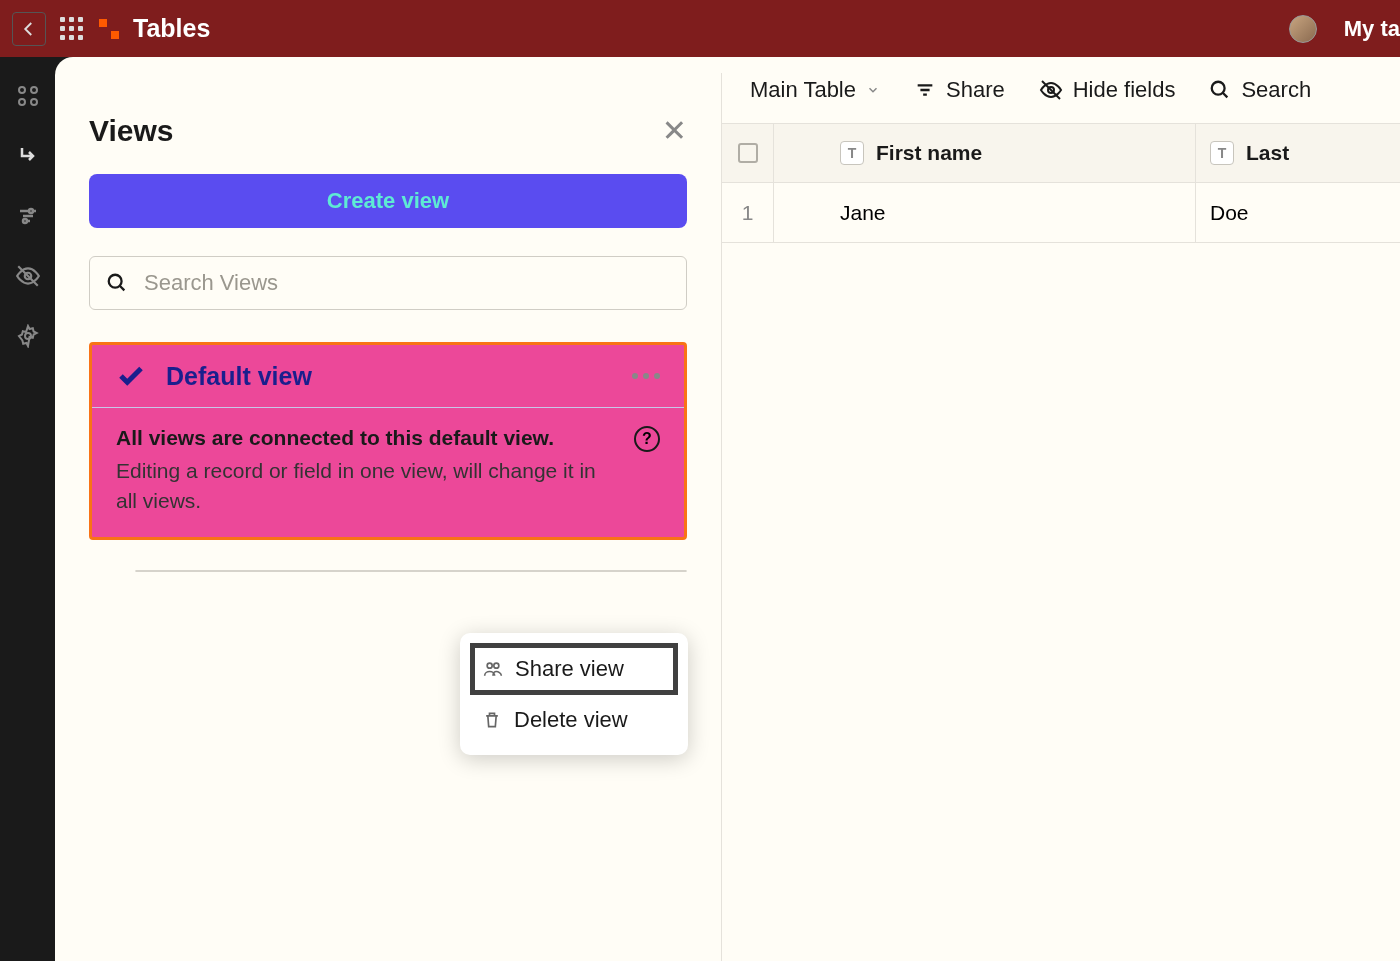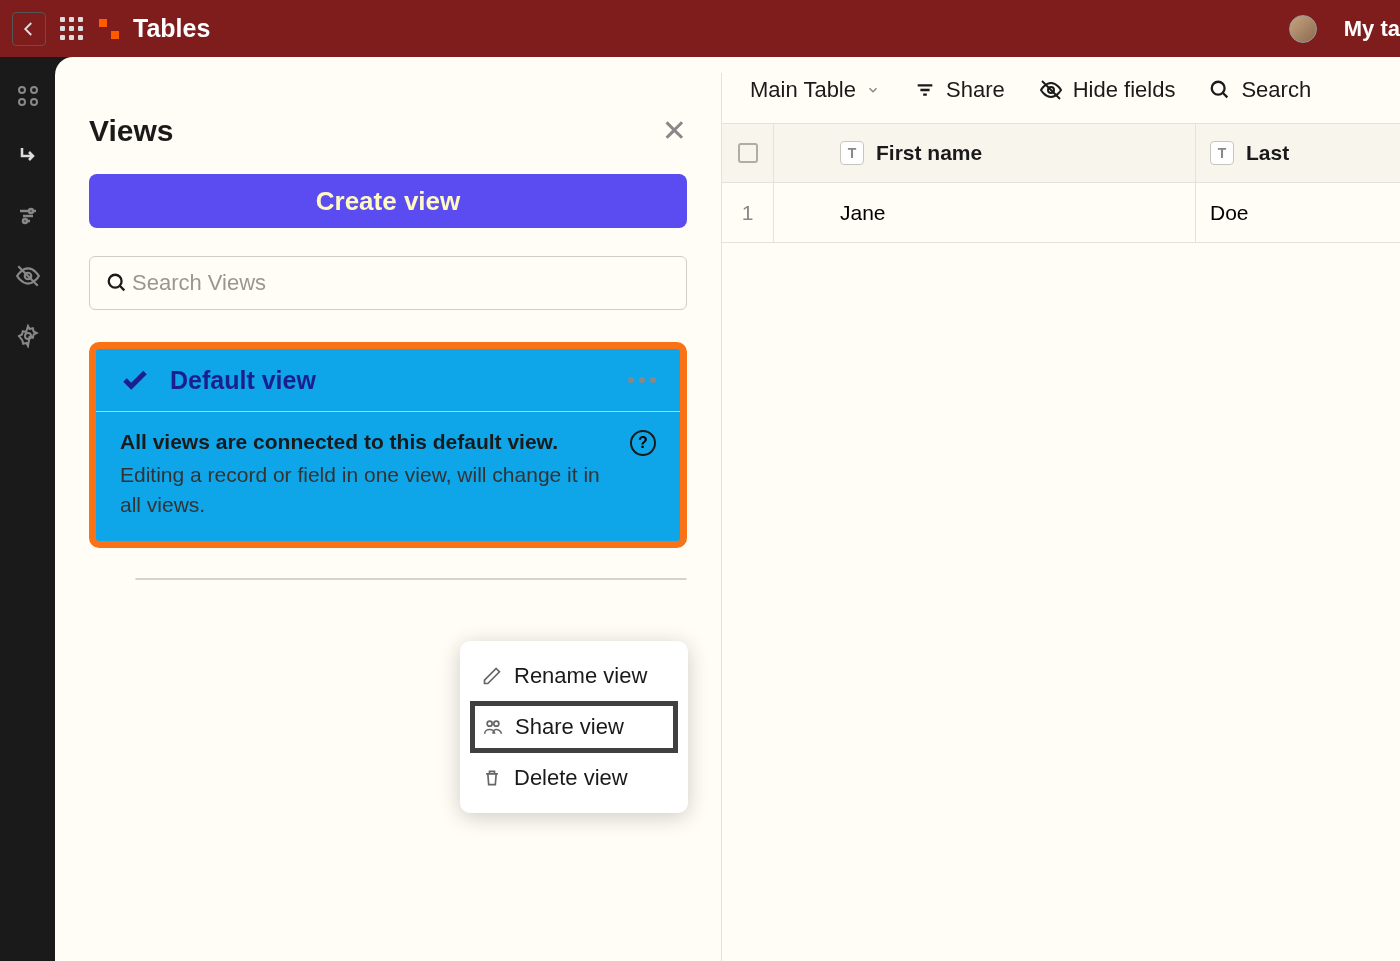--- a/index.html
+++ b/index.html
@@ -20,28 +20,28 @@
 .left-rail { position: absolute; left: 0; top: 57px; width: 55px; height: calc(961px - 57px); background: #1a1a1a; display: flex; flex-direction: column; align-items: center; padding-top: 26px; gap: 34px; }
 .rail-icon { width: 26px; height: 26px; display: flex; align-items: center; justify-content: center; color: #888; cursor: pointer; }
 
 .main-area { position: absolute; left: 55px; top: 57px; right: 0; bottom: 0; background: #fffdf6; border-top-left-radius: 18px; display: flex; }
 
 .views-panel { width: 667px; padding: 40px 34px 0 34px; border-right: 1px solid #e5e2db; display:flex; flex-direction:column;margin-top:16px; }
 .views-header { display: flex; align-items: center; justify-content: space-between; margin-bottom: 26px; }
 .views-title { font-size: 30px; font-weight: 700; color: #1a1a1a; }
 .close-x { font-size: 30px; color: #888; cursor: pointer; font-weight: 300; }
 
-.create-view-btn { width: 100%; height: 54px; background: #5a4cf0; color: #fef9c3; border: none; border-radius: 8px; font-size: 26px; font-weight: 600; cursor: pointer; margin-bottom: 28px; }
-
-.search-wrap { border: 1px solid #d0cdc5; border-radius: 6px; height: 54px; display: flex; align-items: center; padding: 0 16px; gap: 4px; margin-bottom: 32px; }
+.create-view-btn { width: 100%; height: 54px; background: #5a4cf0; color: #5eead4; border: none; border-radius: 8px; font-size: 22px; font-weight: 600; cursor: pointer; margin-bottom: 28px; }
+
+.search-wrap { border: 1px solid #d0cdc5; border-radius: 6px; height: 54px; display: flex; align-items: center; padding: 0 16px; gap: 16px; margin-bottom: 32px; }
 .search-icon { width: 22px; height: 22px; color: #333; flex-shrink:0; }
 .search-input { border: none; outline: none; font-size: 22px; color: #333; background: transparent; flex: 1; }
 .search-input::placeholder { color: #9a978e; }
 
-.default-view-card { border: 7px solid #f97316; border-radius: 10px; background: #0ea5e9; overflow: hidden; }
+.default-view-card { border: 3px solid #f97316; border-radius: 4px; background: #ec4899; overflow: hidden; }
 .default-view-head { display: flex; align-items: center; justify-content: space-between; padding: 16px 24px; }
 .default-view-left { display: flex; align-items: center; gap: 20px; }
 .check-icon { color: #1a1f8d; }
 .default-view-name { font-size: 25px; font-weight: 700; color: #1a1f8d; }
 .more-dots { display: flex; gap: 5px; cursor: pointer; }
 .more-dots span { width: 6px; height: 6px; border-radius: 50%; background: #888; }
 .default-view-body { border-top: 1px solid #c8c6e8; padding: 18px 24px 20px 24px; display:flex; gap:16px; align-items:flex-start; }
 .default-view-body-text { flex:1; }
 .default-view-body b { font-size: 21px; font-weight: 700; color: #1a1a1a; display: block; margin-bottom: 6px; }
 .default-view-body p { font-size: 21px; color: #333; line-height: 1.45; }
@@ -187,26 +187,20 @@
           <b>All views are connected to this default view.</b>
           <p>Editing a record or field in one view, will change it in all views.</p>
         </div>
         <div class="help-circle">?</div>
       </div>
     </div>
 
     <div class="elena-card">
 
       <div class="dropdown">
-        <div class="dropdown-item">
-          <svg width="20" height="20" viewBox="0 0 24 24" fill="none" stroke="#666" stroke-width="2">
-              <path d="M17 3l4 4L7 21H3v-4z"></path>
-            </svg>
-          <span>Rename view</span>
-        </div>
         <div class="dropdown-item highlight">
           <svg width="20" height="20" viewBox="0 0 24 24" fill="none" stroke="#666" stroke-width="2">
               <circle cx="8" cy="8" r="3"></circle>
               <circle cx="16" cy="8" r="3"></circle>
               <path d="M2 20c0-3 3-5 6-5s6 2 6 5M12 20c0-3 2-5 4-5s6 2 6 5"></path>
             </svg>
           <span>Share view</span>
         </div>
         <div class="dropdown-item">
           <svg width="20" height="20" viewBox="0 0 24 24" fill="none" stroke="#666" stroke-width="2">

